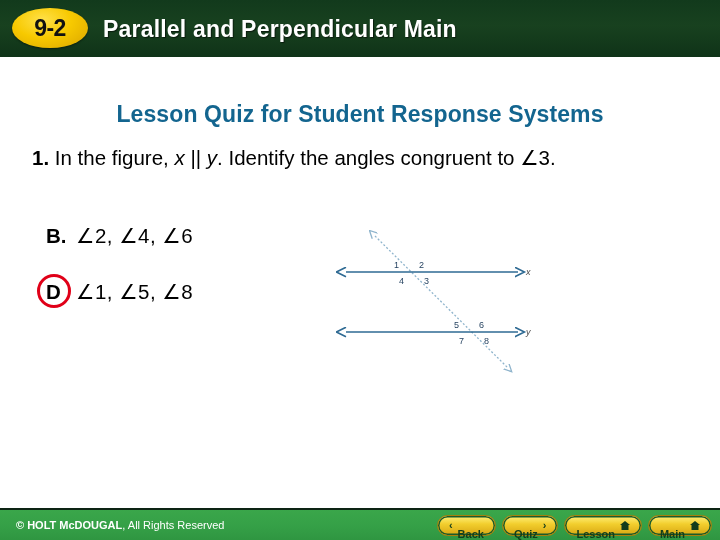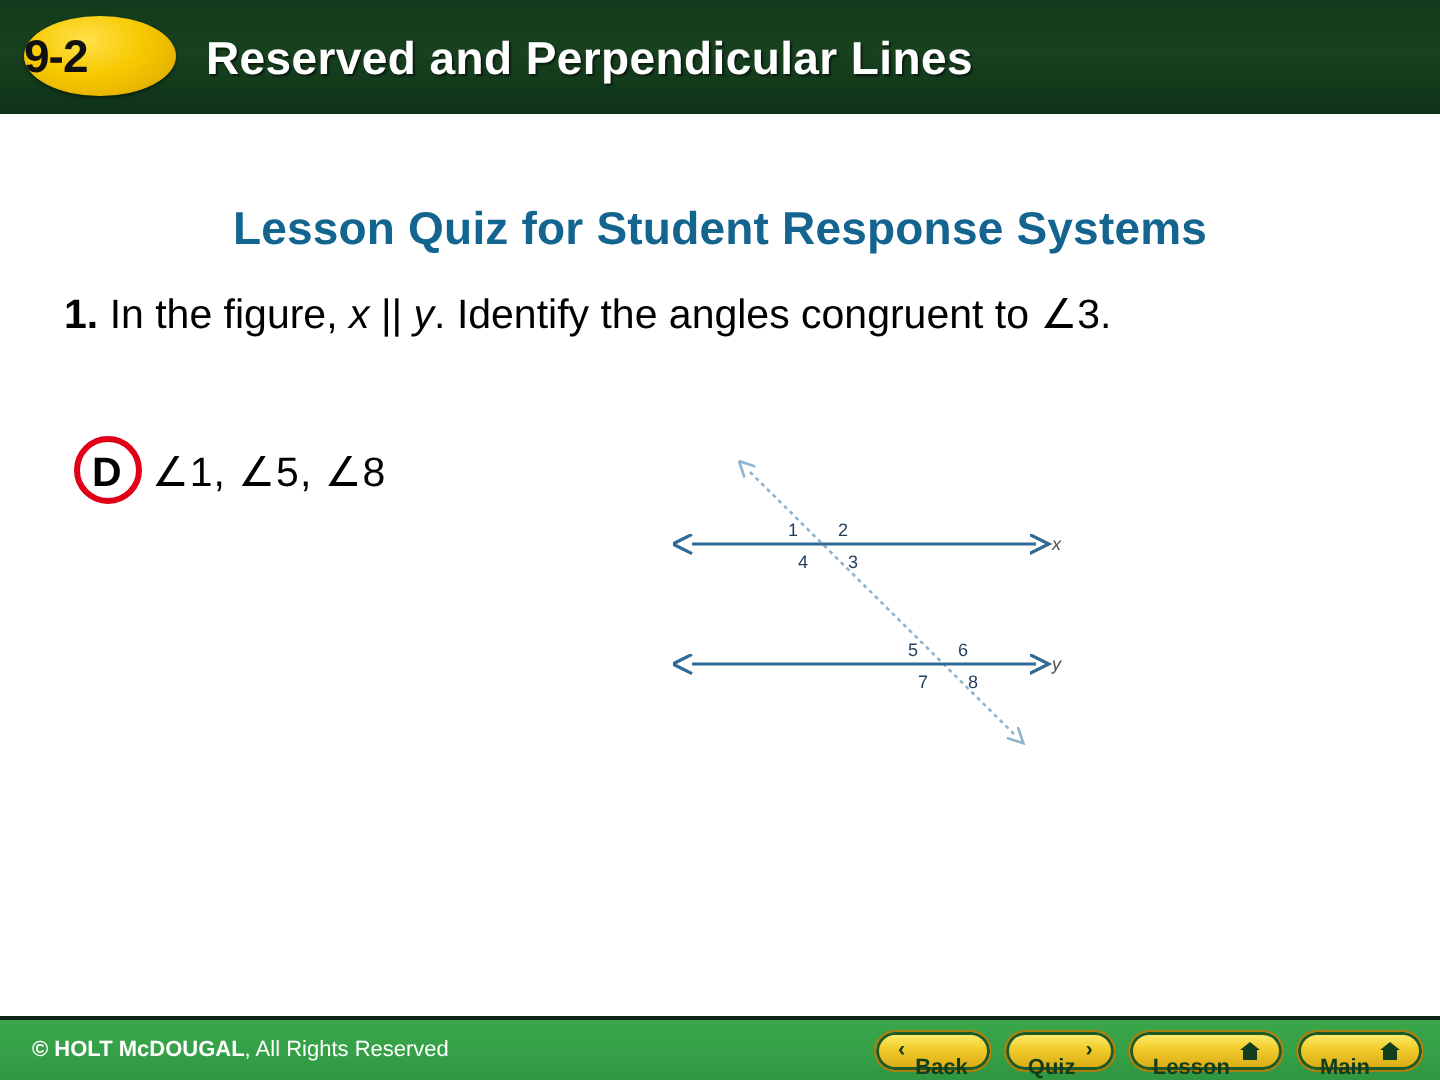--- a/index.html
+++ b/index.html
@@ -29,20 +29,21 @@
     width: 76px; height: 40px;
     border-radius: 50%;
     background: radial-gradient(ellipse at 40% 30%, #ffe14a 0%, #f7c900 45%, #d9a400 100%);
     box-shadow: 0 1px 2px rgba(0,0,0,0.45);
   }
   .lesson-badge-text {
     position: absolute;
     left: 0; top: 0;
     width: 76px; height: 40px;
     line-height: 40px;
+    text-align: center;
     font-size: 23px;
     font-weight: bold;
     color: #111111;
     letter-spacing: -0.5px;
   }
   .header-title {
     position: absolute;
     left: 103px; top: 16px;
     font-size: 23px;
     font-weight: bold;
@@ -189,34 +190,37 @@
   }
   .home-icon svg { display: block; }
 </style>
 </head>
 <body>
 
 <div class="header">
   <div class="lesson-badge">
     <div class="lesson-badge-text">9-2</div>
   </div>
-  <div class="header-title">Reserved and Perpendicular Lines</div>
+  <div class="header-title">Parallel and Perpendicular Main</div>
 </div>
 
 <div class="subtitle">Lesson Quiz for Student Response Systems</div>
 
 <div class="question">
   <b>1.</b>
   <span>In the figure,</span>
   <i>x</i>
   <span>||</span>
   <i>y</i><span>. Identify the angles congruent to ∠3.</span>
 </div>
 
 <div class="choices">
+  <div class="choice">
+    <span class="choice-letter">B.</span><span class="choice-text">∠2,  ∠4,  ∠6</span>
+  </div>
   <div class="choice correct">
     <span class="correct-ring"></span>
     <span class="choice-letter">D</span><span class="choice-text">∠1,  ∠5,  ∠8</span>
   </div>
 </div>
 
 <div class="figure">
   <svg width="230" height="155" viewBox="0 0 230 155">
     <defs>
       <marker id="arrLeft" markerWidth="8" markerHeight="8" refX="6" refY="3" orient="auto">

